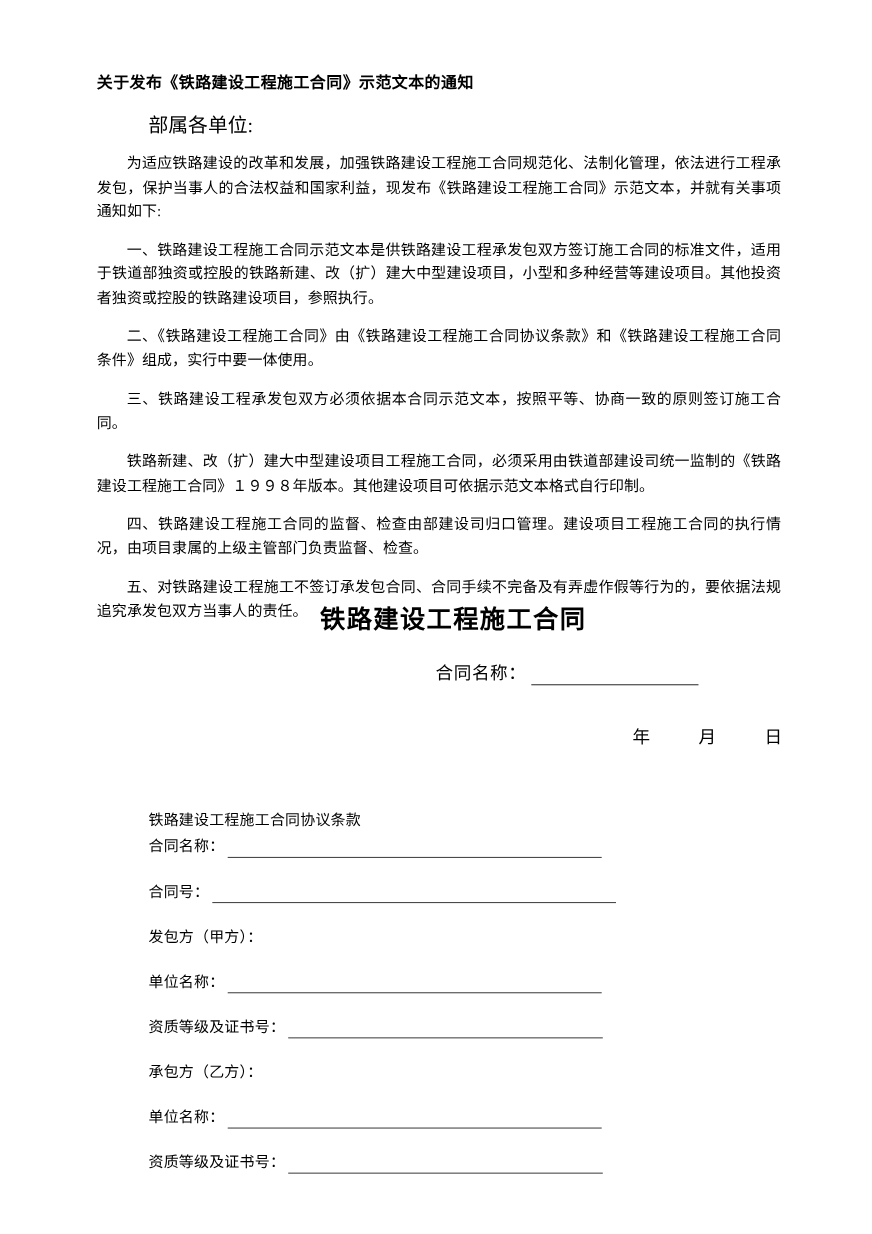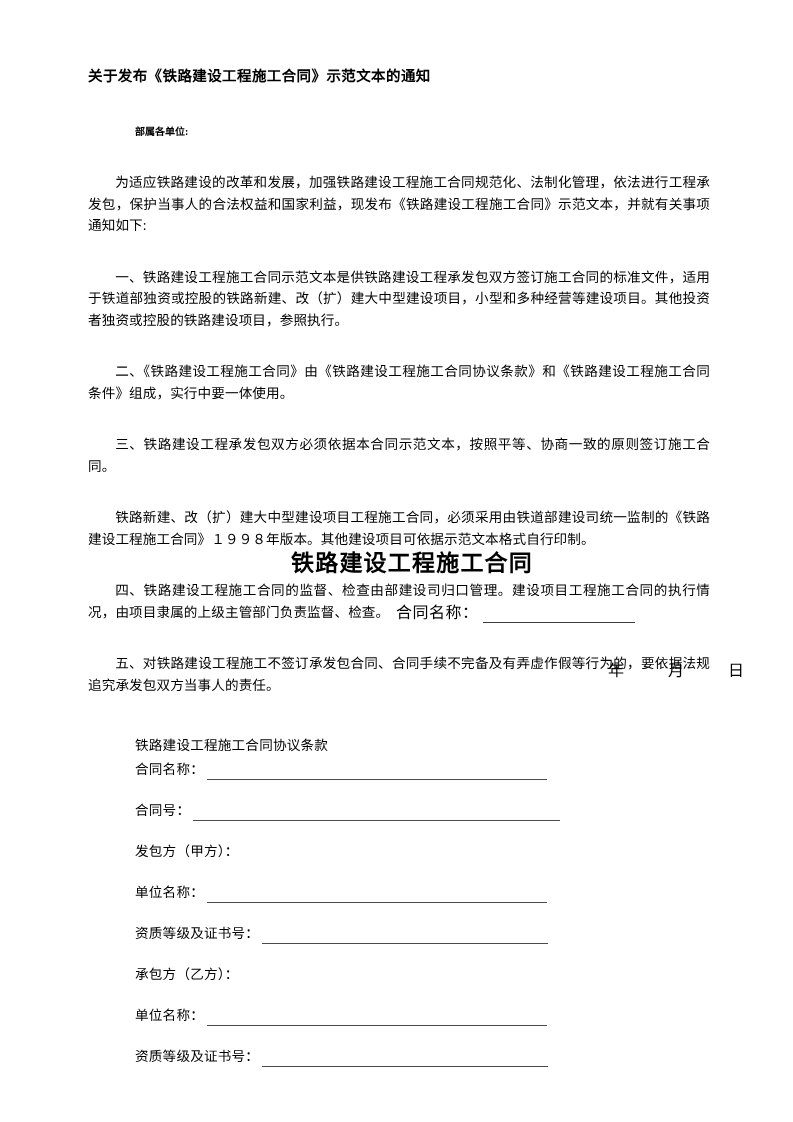--- a/index.html
+++ b/index.html
@@ -32,32 +32,32 @@
   .notice-title {
     text-align: left;
     font-size: 14.5px;
     font-weight: bold;
     letter-spacing: 0.4px;
     line-height: 20px;
     margin: 0 0 0 0;
     padding-top: 4px;
   }
   .salutation {
-    font-size: 10px;
-    font-weight: bold;
-    line-height: 20px;
-    margin-top: 36px;
+    font-size: 18px;
+    font-weight: normal;
+    line-height: 20px;
+    margin-top: 18px;
     margin-left: 47px;
   }
   .para {
     font-size: 13.6px;
     line-height: 21.5px;
     text-align: justify;
     text-justify: inter-ideograph;
-    margin-top: 30px;
+    margin-top: 14px;
     text-indent: 2em;
     letter-spacing: 0.1px;
   }
 
   
   .contract-title {
     position: absolute;
     left: 291px;
     top: 548px;
     font-size: 23px;
@@ -90,21 +90,21 @@
   }
   .cn-rule {
     display: inline-block;
     width: 152px;
     border-bottom: 1.2px solid #3a3a3a;
     height: 17px;
     margin-left: 4px;
   }
   .date-row {
     position: absolute;
-    left: 608px;
+    left: 575px;
     top: 660px;
     font-size: 16px;
     line-height: 22px;
     white-space: nowrap;
   }
   .date-row span { display: inline-block; }
   .date-gap { width: 36px; }
 
   
   .form-block {

